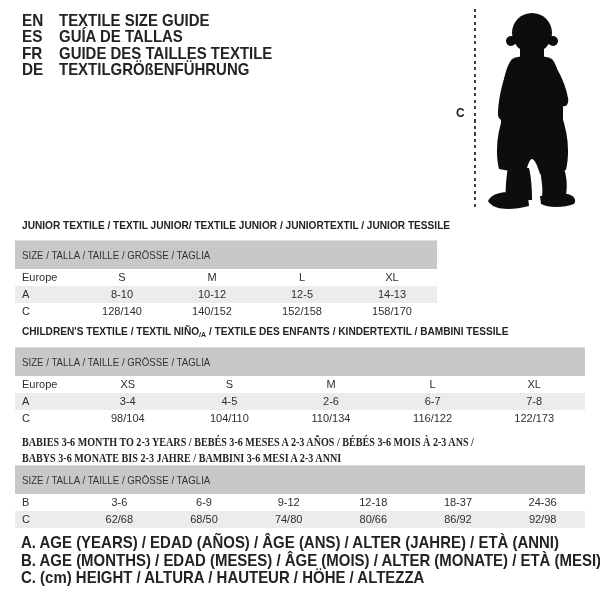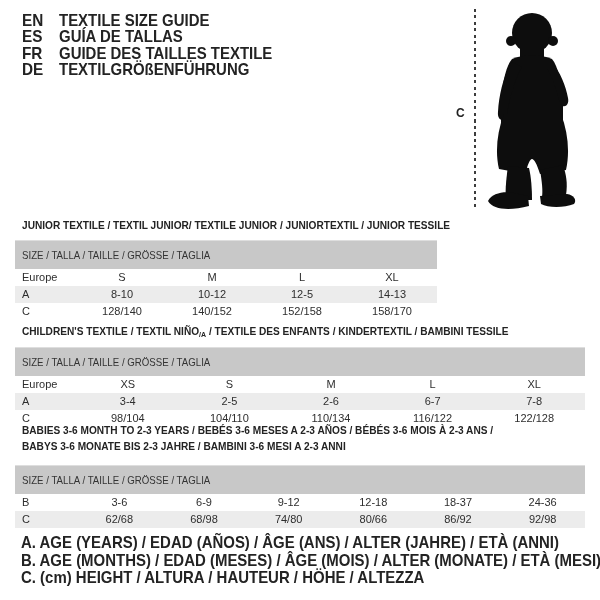--- a/index.html
+++ b/index.html
@@ -143,37 +143,37 @@
     <td class="rowlabel">Europe</td>
     <td>XS</td>
     <td>S</td>
     <td>M</td>
     <td>L</td>
     <td>XL</td>
   </tr>
   <tr class="stripe">
     <td class="rowlabel">A</td>
     <td>3-4</td>
-    <td>2-5</td>
+    <td>4-5</td>
     <td>2-6</td>
     <td>6-7</td>
     <td>7-8</td>
   </tr>
   <tr>
     <td class="rowlabel">C</td>
     <td>98/104</td>
     <td>104/110</td>
     <td>110/134</td>
     <td>116/122</td>
-    <td>122/128</td>
+    <td>122/173</td>
   </tr>
 </tbody>
   </table>
 
-<div class="sec-title" style="left:22px; top:422px;">
+<div class="sec-title" style="left:22px; top:434px;font-family:Liberation Serif, serif;">
   <div><span class="condensed">BABIES 3-6 MONTH TO 2-3 YEARS / BEBÉS 3-6 MESES A 2-3 AÑOS / BÉBÉS 3-6 MOIS À 2-3 ANS /</span></div>
   <div><span class="condensed">BABYS 3-6 MONATE BIS 2-3 JAHRE / BAMBINI 3-6 MESI A 2-3 ANNI</span></div>
 </div>
 <table class="size-table t3">
   <colgroup>
       <col style="width:62px">
       <col>
       <col>
       <col>
       <col>
@@ -189,21 +189,21 @@
     <td>3-6</td>
     <td>6-9</td>
     <td>9-12</td>
     <td>12-18</td>
     <td>18-37</td>
     <td>24-36</td>
   </tr>
   <tr class="stripe">
     <td class="rowlabel">C</td>
     <td>62/68</td>
-    <td>68/98</td>
+    <td>68/50</td>
     <td>74/80</td>
     <td>80/66</td>
     <td>86/92</td>
     <td>92/98</td>
   </tr>
 </tbody>
   </table>
 
 <div class="footnotes">
   <div><span class="condensed">A. AGE (YEARS) / EDAD (AÑOS) / ÂGE (ANS) / ALTER (JAHRE) / ETÀ (ANNI)</span></div>

